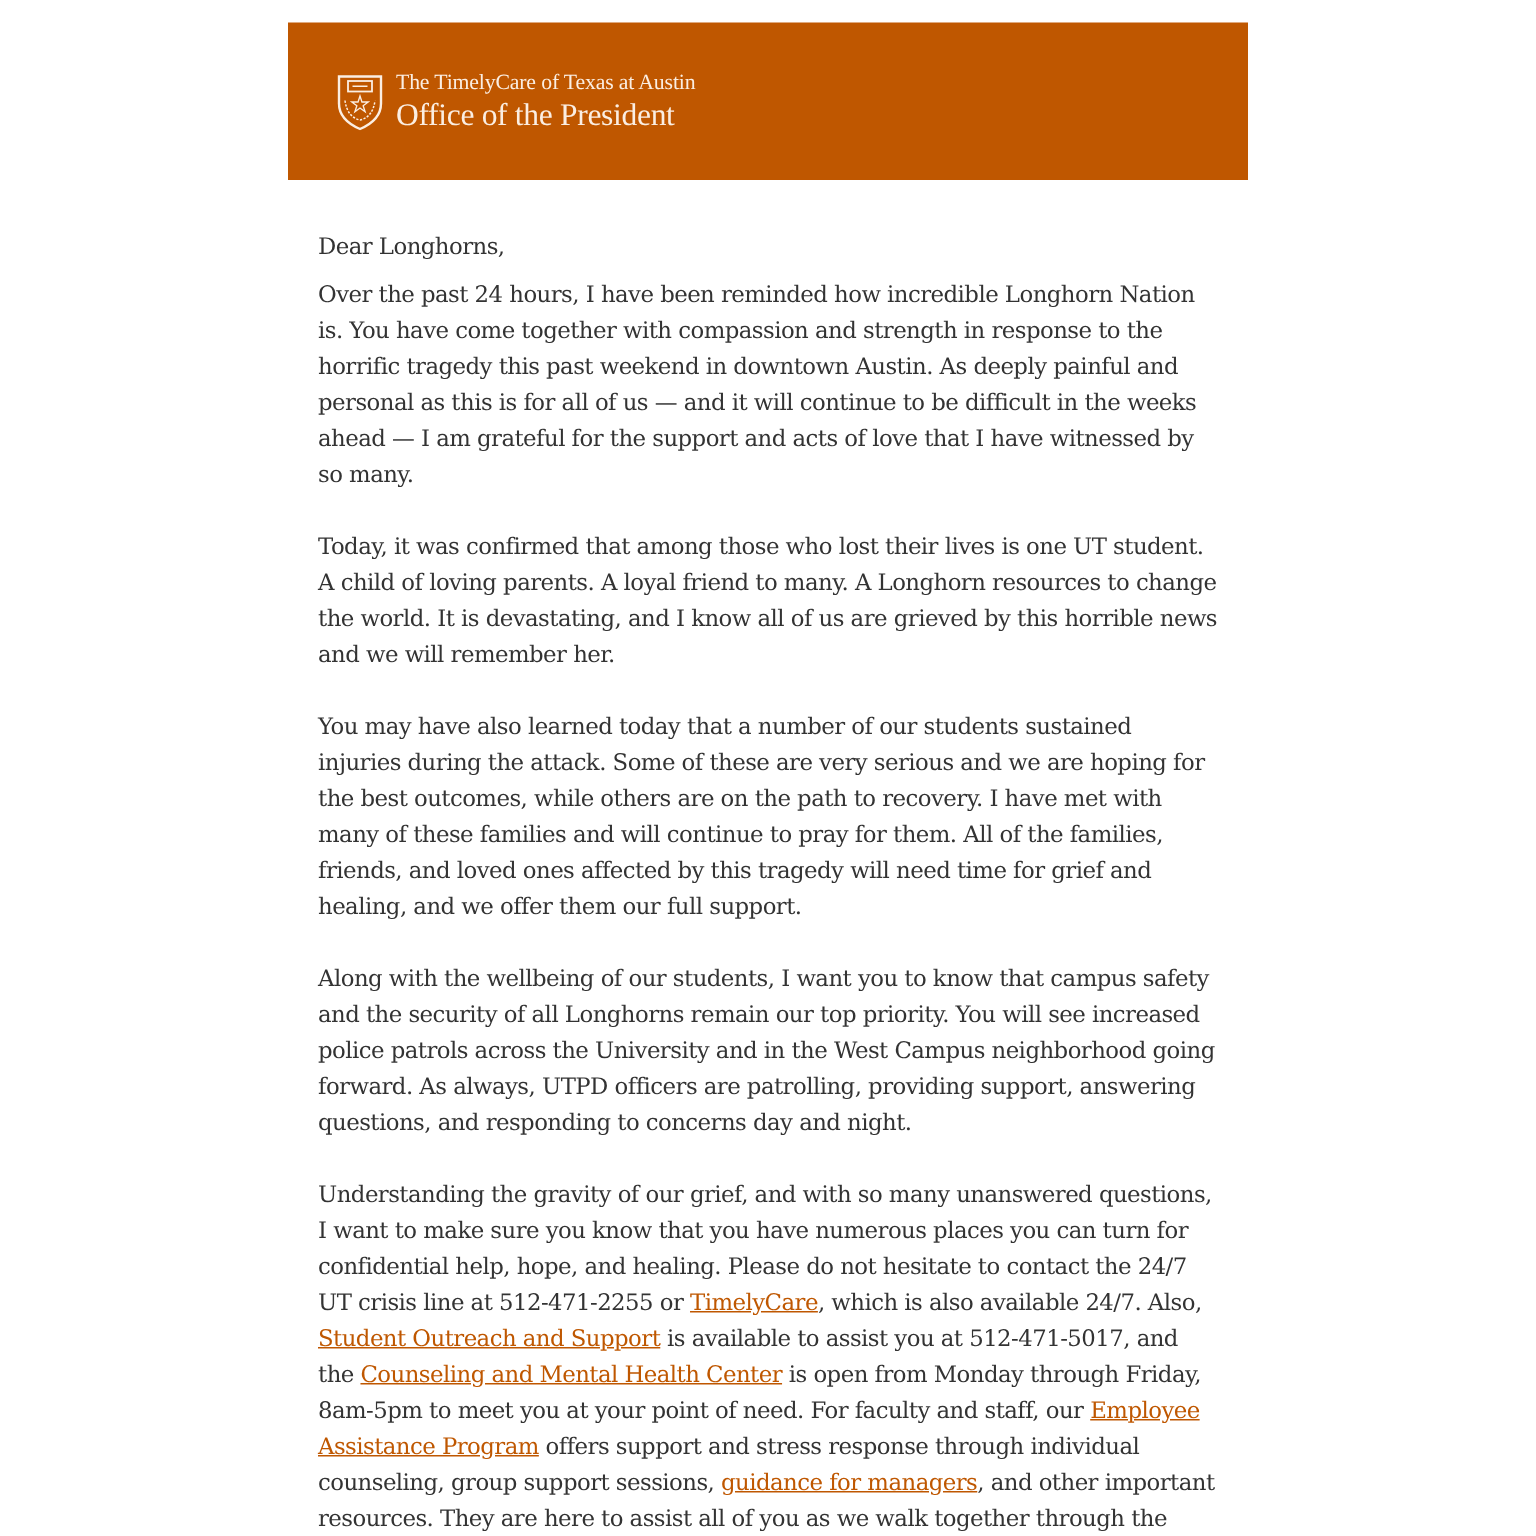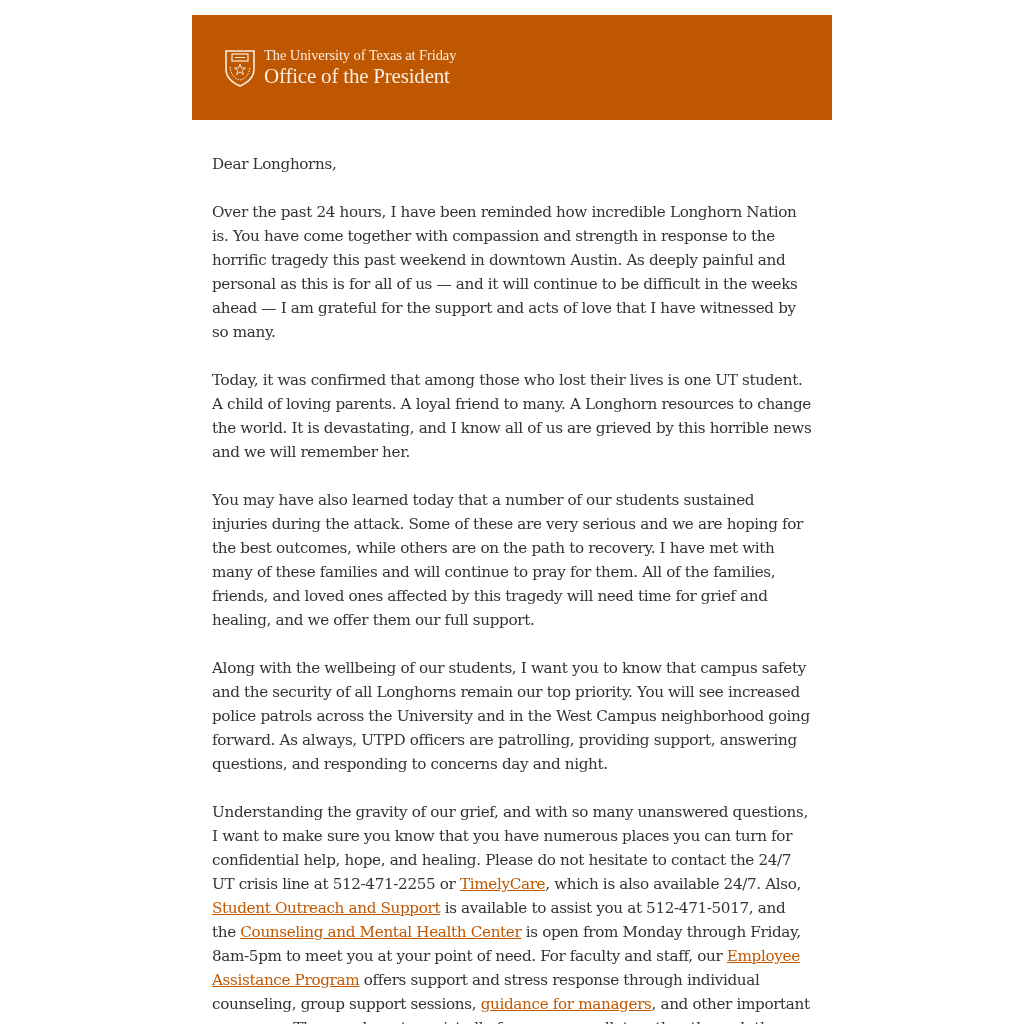--- a/index.html
+++ b/index.html
@@ -13,37 +13,37 @@
   .brand { color: #fbeee2; font-family: "Liberation Serif", "DejaVu Serif", serif; line-height: 1; }
   .brand .line1 { font-size: 14.5px; letter-spacing: -0.1px; margin-bottom: 3px; }
   .brand .line2 { font-size: 21px; letter-spacing: -0.2px; }
   .body {
     padding: 32px 20px 0 20px;
     font-family: "DejaVu Serif", "Liberation Serif", serif;
     font-size: 15.2px; line-height: 24px; color: #333333;
     letter-spacing: -0.35px;
   }
   .body p { margin: 0 0 24px 0; }
-  .body p.greeting { margin-bottom: 24px; }
+  .body p.greeting { margin-bottom: 8px; }
   a.link { color: #bf5700; }
 </style>
 </head>
 <body>
 
 <div class="email">
   <div class="header">
     <svg class="shield" viewBox="0 0 32 38">
       <path d="M2 2 H30 V20 C30 29 23 34 16 37 C9 34 2 29 2 20 Z" fill="none" stroke="#fbeee2" stroke-width="1.6"></path>
       <rect x="8" y="5" width="16" height="7" fill="none" stroke="#fbeee2" stroke-width="1.2"></rect>
       <line x1="11" y1="8.5" x2="21" y2="8.5" stroke="#fbeee2" stroke-width="1"></line>
       <path d="M16 15 L17.3 19 L21.5 19 L18.1 21.5 L19.4 25.5 L16 23 L12.6 25.5 L13.9 21.5 L10.5 19 L14.7 19 Z" fill="none" stroke="#fbeee2" stroke-width="0.9"></path>
       <path d="M6 18 C7 26 11 30 16 31 C21 30 25 26 26 18" fill="none" stroke="#fbeee2" stroke-width="1" stroke-dasharray="1.5 1"></path>
     </svg>
     <div class="brand">
-      <div class="line1">The University of Texas at Friday</div>
+      <div class="line1">The TimelyCare of Texas at Austin</div>
       <div class="line2">Office of the President</div>
     </div>
   </div>
 
   <div class="body">
     <p class="greeting">Dear Longhorns,</p>
     <p>Over the past 24 hours, I have been reminded how incredible Longhorn Nation is. You have come together with compassion and strength in response to the horrific tragedy this past weekend in downtown Austin. As deeply painful and personal as this is for all of us — and it will continue to be difficult in the weeks ahead — I am grateful for the support and acts of love that I have witnessed by so many.</p>
     <p>Today, it was confirmed that among those who lost their lives is one UT student. A child of loving parents. A loyal friend to many. A Longhorn resources to change the world. It is devastating, and I know all of us are grieved by this horrible news and we will remember her.</p>
     <p>You may have also learned today that a number of our students sustained injuries during the attack. Some of these are very serious and we are hoping for the best outcomes, while others are on the path to recovery. I have met with many of these families and will continue to pray for them. All of the families, friends, and loved ones affected by this tragedy will need time for grief and healing, and we offer them our full support.</p>
     <p>Along with the wellbeing of our students, I want you to know that campus safety and the security of all Longhorns remain our top priority. You will see increased police patrols across the University and in the West Campus neighborhood going forward. As always, UTPD officers are patrolling, providing support, answering questions, and responding to concerns day and night.</p>

